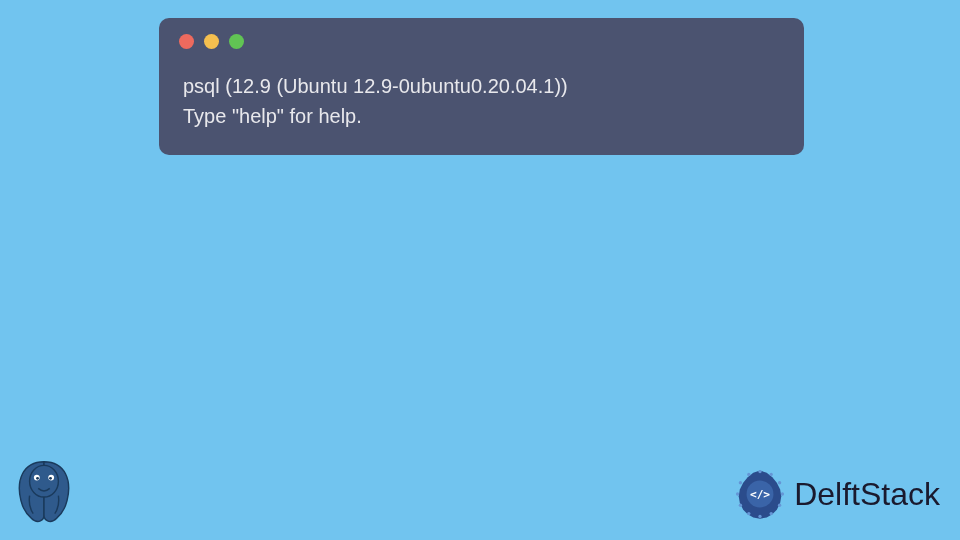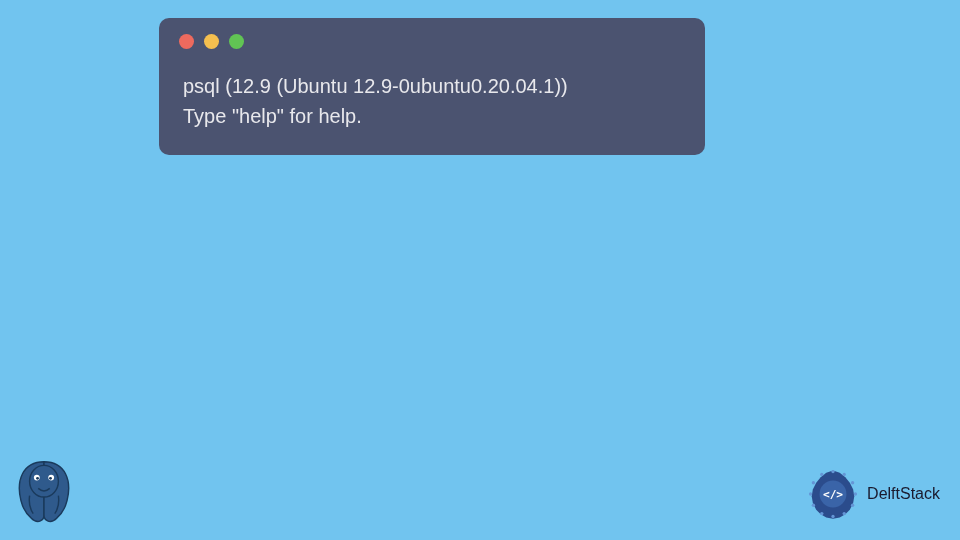--- a/index.html
+++ b/index.html
@@ -14,21 +14,21 @@
       background: #71c4ef;
       position: relative;
       font-family: -apple-system, BlinkMacSystemFont, 'Segoe UI', Arial, sans-serif;
       overflow: hidden;
     }
 
     .terminal-window {
       position: absolute;
       top: 18px;
       left: 159px;
-      width: 546px;
+      width: 645px;
       background: #4b5370;
       border-radius: 10px;
       padding: 0;
       overflow: hidden;
     }
 
     .window-chrome {
       display: flex;
       align-items: center;
       padding: 16px 20px 10px 20px;
@@ -93,21 +93,21 @@
       height: 56px;
       position: relative;
     }
 
     .delft-badge svg {
       width: 100%;
       height: 100%;
     }
 
     .delft-text {
-      font-size: 16px;
+      font-size: 32px;
       font-weight: 500;
       color: #1a1a2e;
       font-family: Arial, sans-serif;
     }
   </style>
 </head>
 <body>
 
 <div class="terminal-window">
   <div class="window-chrome">

